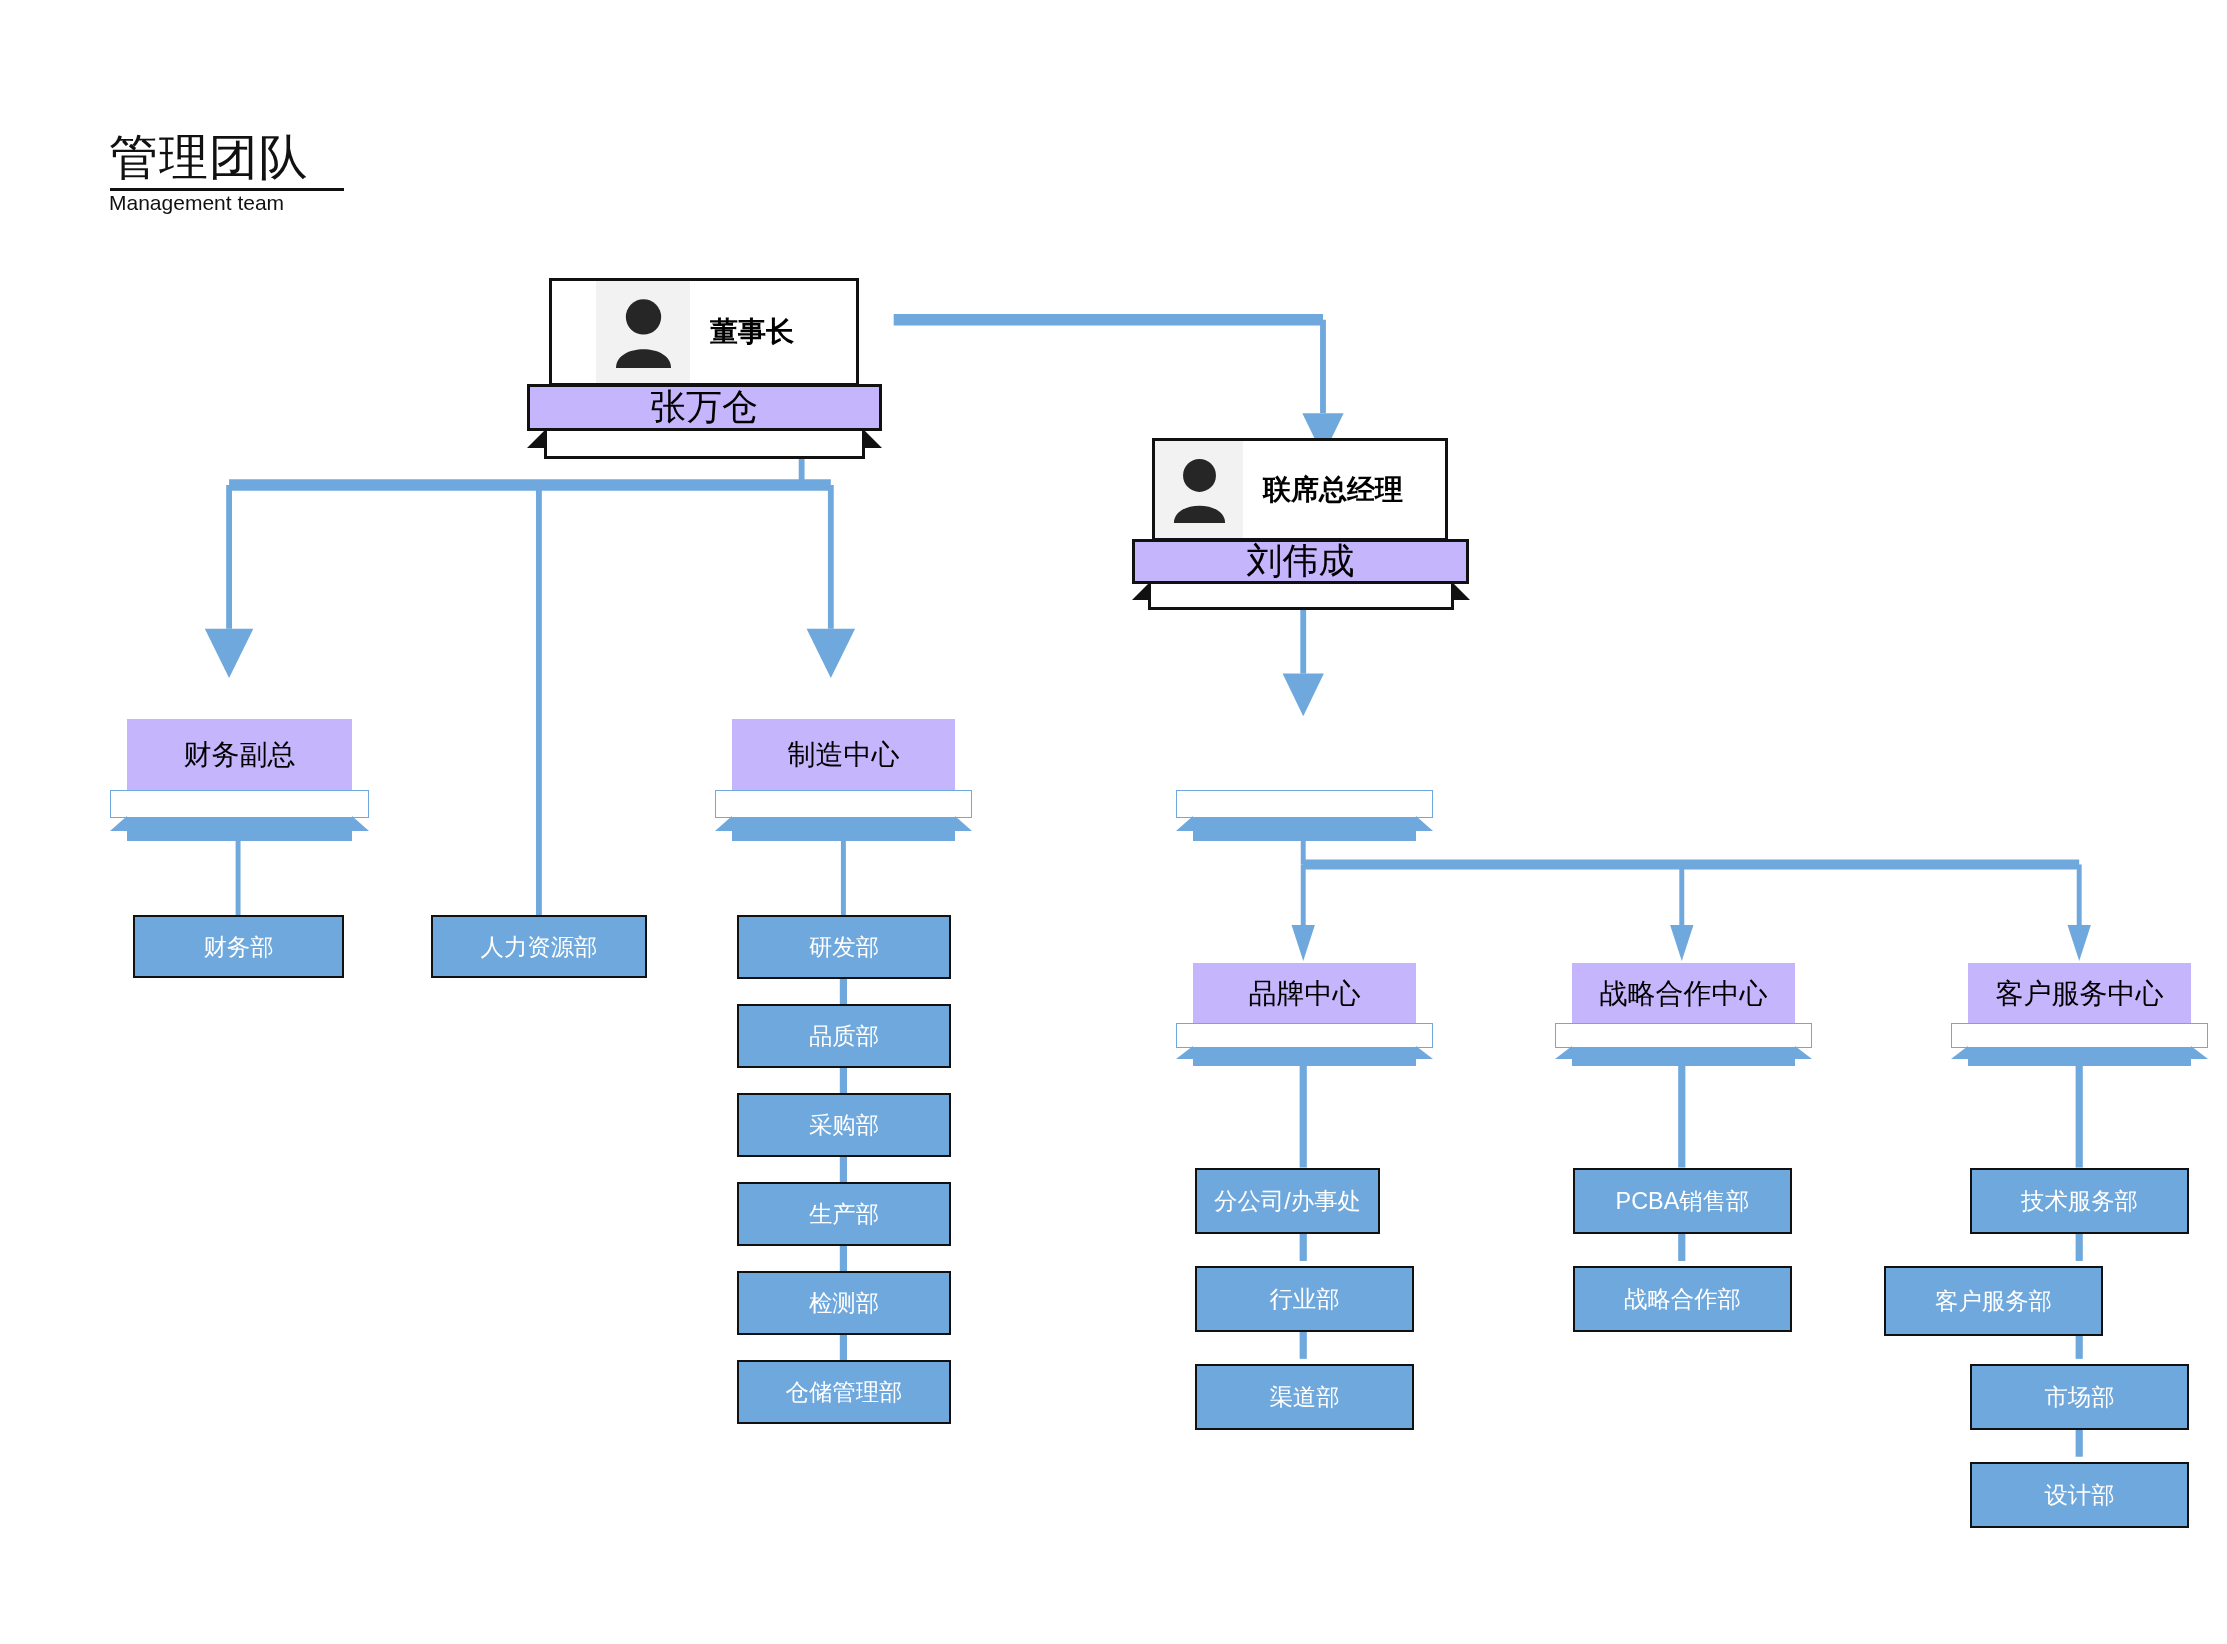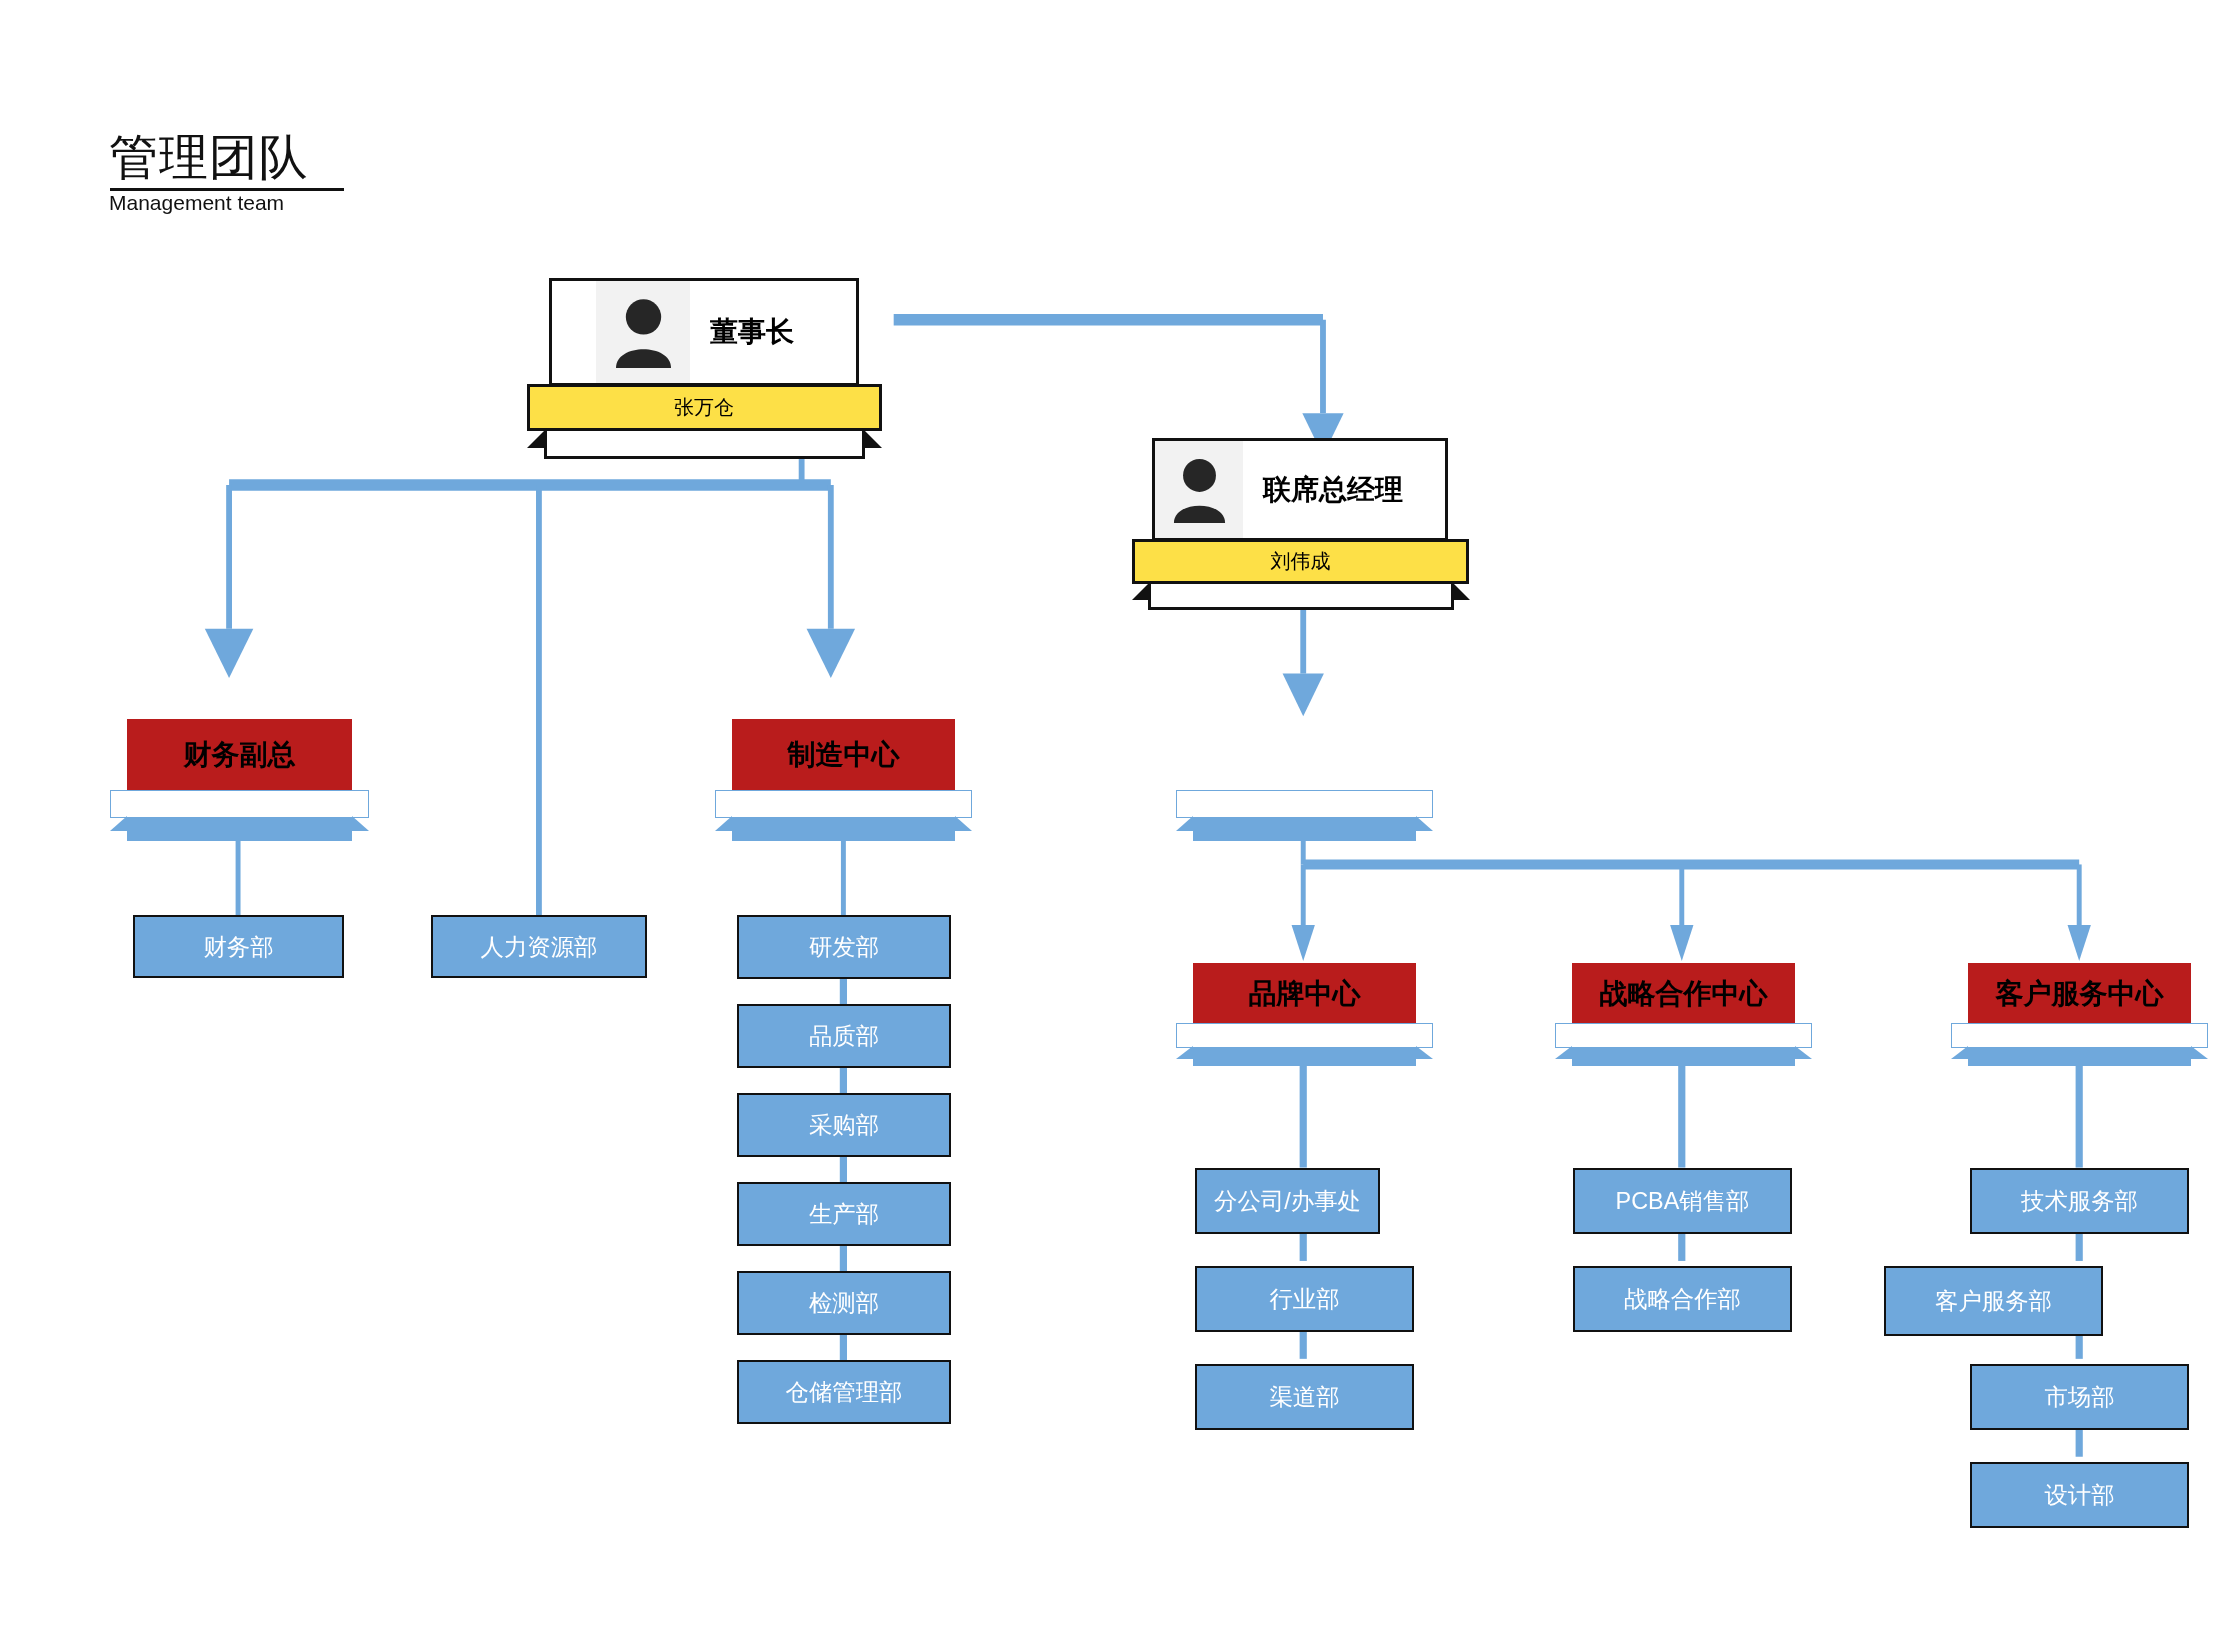--- a/index.html
+++ b/index.html
@@ -16,32 +16,32 @@
   
   #wires{position:absolute;left:0;top:0;width:2227px;height:1644px;}
 
   
   .person-card{position:absolute;}
   .pc-top{position:absolute;left:0;top:0;display:flex;align-items:stretch;
           background:#ffffff;border:3.1px solid #111;box-sizing:border-box;}
   .pc-photo{background:#f2f2f2;display:flex;align-items:center;justify-content:center;}
   .pc-title{flex:1;display:flex;align-items:center;padding-left:20px;
             font-size:28px;font-weight:bold;color:#000;white-space:nowrap;}
-  .pc-name{position:absolute;background:#fde047;border:3.1px solid #111;
+  .pc-name{position:absolute;background:#c4b5fd;border:3.1px solid #111;
            box-sizing:border-box;display:flex;align-items:center;justify-content:center;
-           font-size:20px;color:#000;white-space:nowrap;}
+           font-size:36px;color:#000;white-space:nowrap;}
   .pc-base{position:absolute;background:#ffffff;border:3.1px solid #111;
            border-top:none;box-sizing:border-box;}
   .pc-notch{position:absolute;width:0;height:0;border-style:solid;}
 
   
   .center-node{position:absolute;}
-  .cn-head{position:absolute;left:0;top:0;background:#b91c1c;
+  .cn-head{position:absolute;left:0;top:0;background:#c4b5fd;
            display:flex;align-items:center;justify-content:center;
-           font-size:28px;font-weight:bold;color:#000;white-space:nowrap;}
+           font-size:28px;font-weight:normal;color:#000;white-space:nowrap;}
   .cn-strip{position:absolute;background:#ffffff;border:1.8px solid #6FA8DC;
             box-sizing:border-box;}
   .cn-base{position:absolute;background:#6FA8DC;}
   .cn-notch{position:absolute;width:0;height:0;border-style:solid;
             border-color:transparent;}
 
   
   .dept{position:absolute;background:#6FA8DC;border:2.7px solid #111;
         box-sizing:border-box;display:flex;align-items:center;justify-content:center;
         color:#ffffff;font-size:23.4px;white-space:nowrap;}

